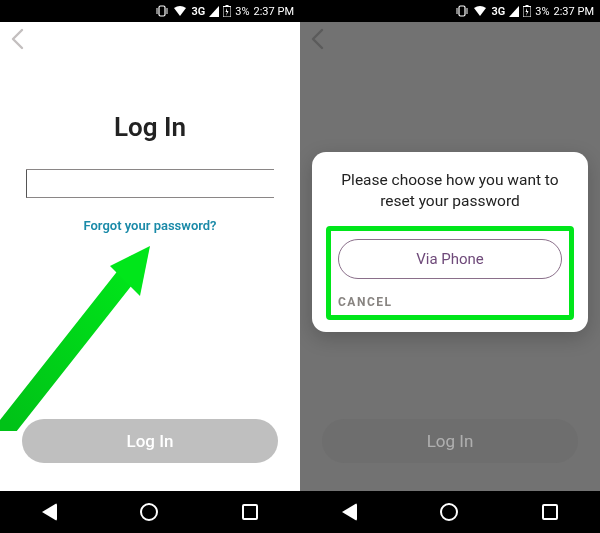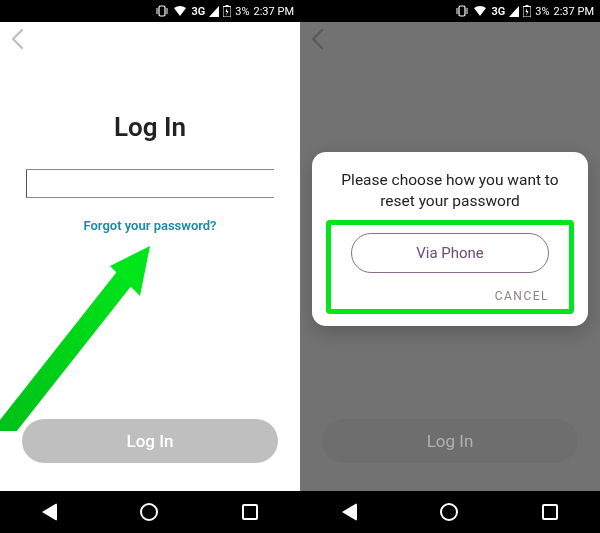--- a/index.html
+++ b/index.html
@@ -26,24 +26,24 @@
   .nav-shape-tri { width: 0; height: 0; border-top: 9px solid transparent; border-bottom: 9px solid transparent; border-right: 15px solid #fff; border-radius: 2px; }
   .nav-shape-circ { width: 18px; height: 18px; border: 2px solid #fff; border-radius: 50%; }
   .nav-shape-sq { width: 16px; height: 16px; border: 2px solid #fff; border-radius: 2px; }
   
   .arrow-overlay { position: absolute; left: 0; bottom: 60px; width: 180px; height: 210px; pointer-events: none; }
   
   .dim-overlay { position: absolute; inset: 0; background: rgba(60,60,60,0.72); }
   .dim-overlay .back-chev { color: #555; }
   
   .modal { position: absolute; left: 12px; right: 12px; top: 130px; background: #fff; border-radius: 14px; padding: 18px 14px 12px; box-shadow: 0 6px 20px rgba(0,0,0,0.2); }
-  .modal-title { text-align: center; font-size: 15.5px; color: #222; line-height: 1.35; margin-bottom: 8px; padding: 0 8px; }
-  .highlight-box { border: 5px solid #00e61a; border-radius: 4px; padding: 8px 20px 4px; }
+  .modal-title { text-align: center; font-size: 15.5px; color: #222; line-height: 1.35; margin-bottom: 14px; padding: 0 8px; }
+  .highlight-box { border: 5px solid #00e61a; border-radius: 4px; padding: 8px 7px 4px; }
   .pill-btn { display: flex; align-items: center; justify-content: center; height: 40px; border: 1.5px solid #8a6f8a; border-radius: 22px; color: #6f4a7a; font-size: 15px; margin-bottom: 10px; background: #fff; }
-  .cancel-btn { text-align: right; font-size: 12px; letter-spacing: 1.5px; color: #888481; padding: 6px 0 2px; font-weight: 400; }
+  .cancel-btn { text-align: left; font-size: 12px; letter-spacing: 1.5px; color: #888481; padding: 6px 0 2px; font-weight: 700; }
   
   .dim-login-btn { position: absolute; left: 22px; right: 22px; bottom: 28px; height: 44px; border-radius: 22px; background: rgba(110,110,110,0.9); color: rgba(255,255,255,0.45); font-size: 17px; display: flex; align-items: center; justify-content: center; }
   
   svg { display: block; }
 </style>
 </head>
 <body>
 
 <div class="stage">
 

